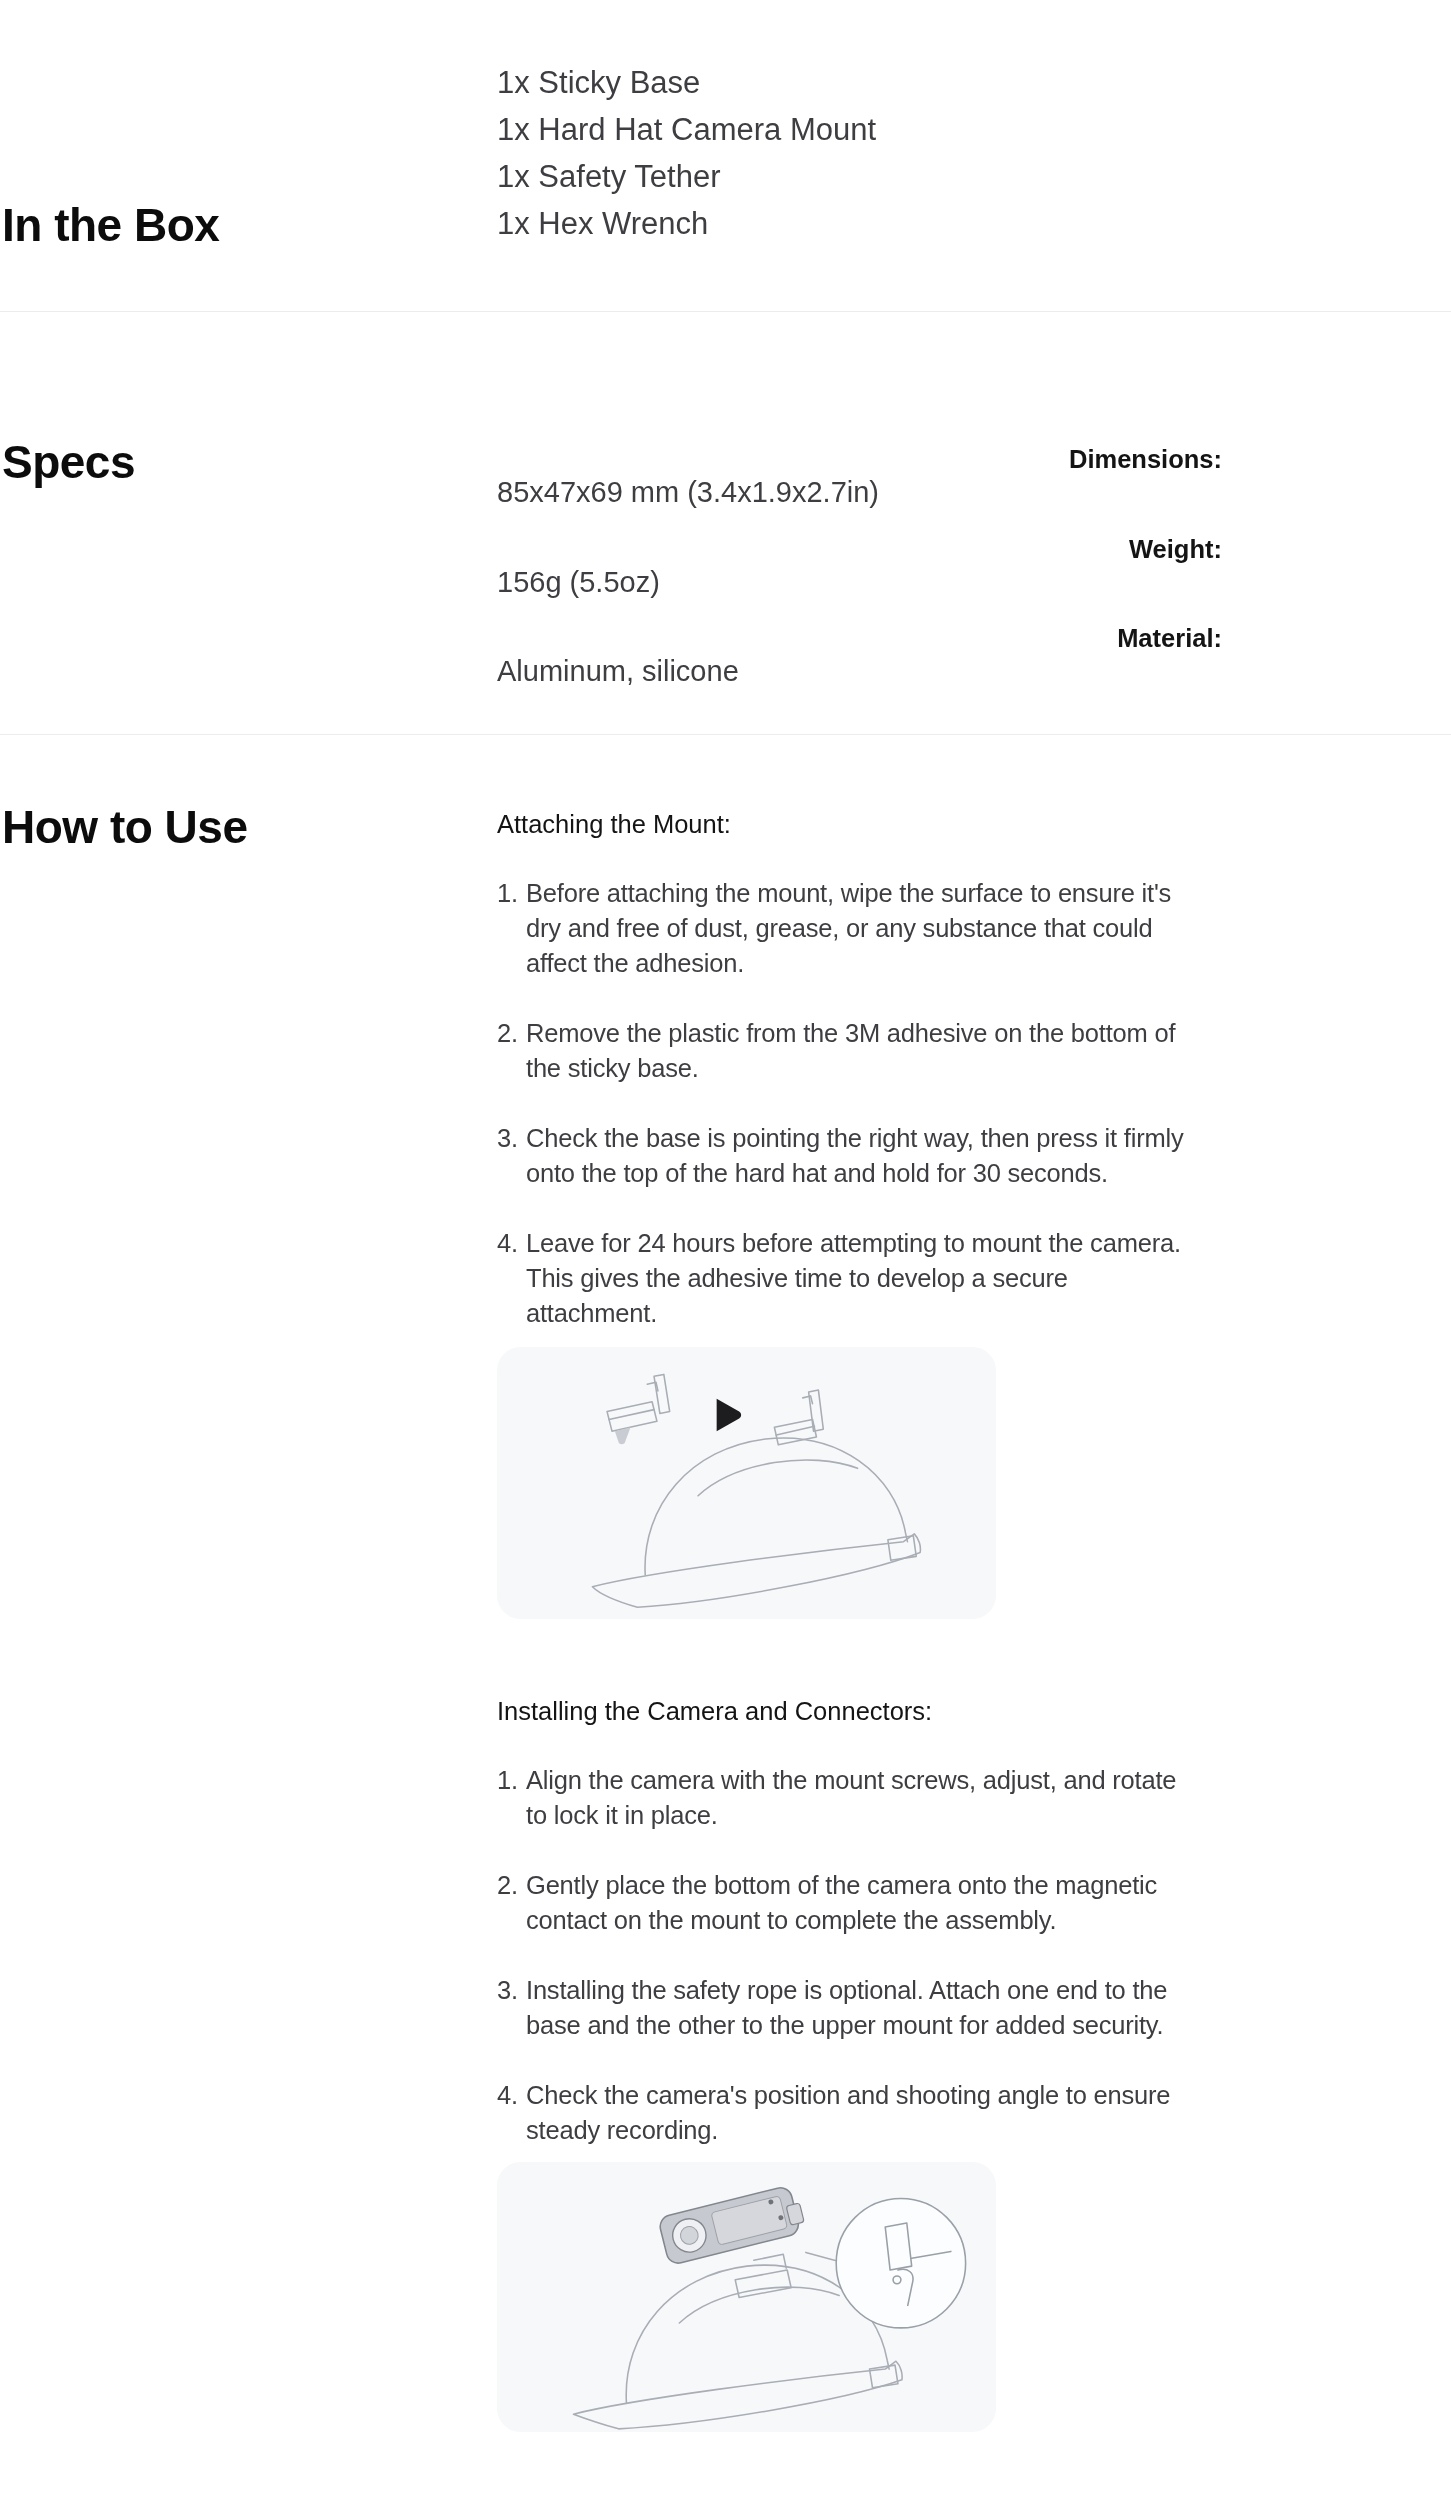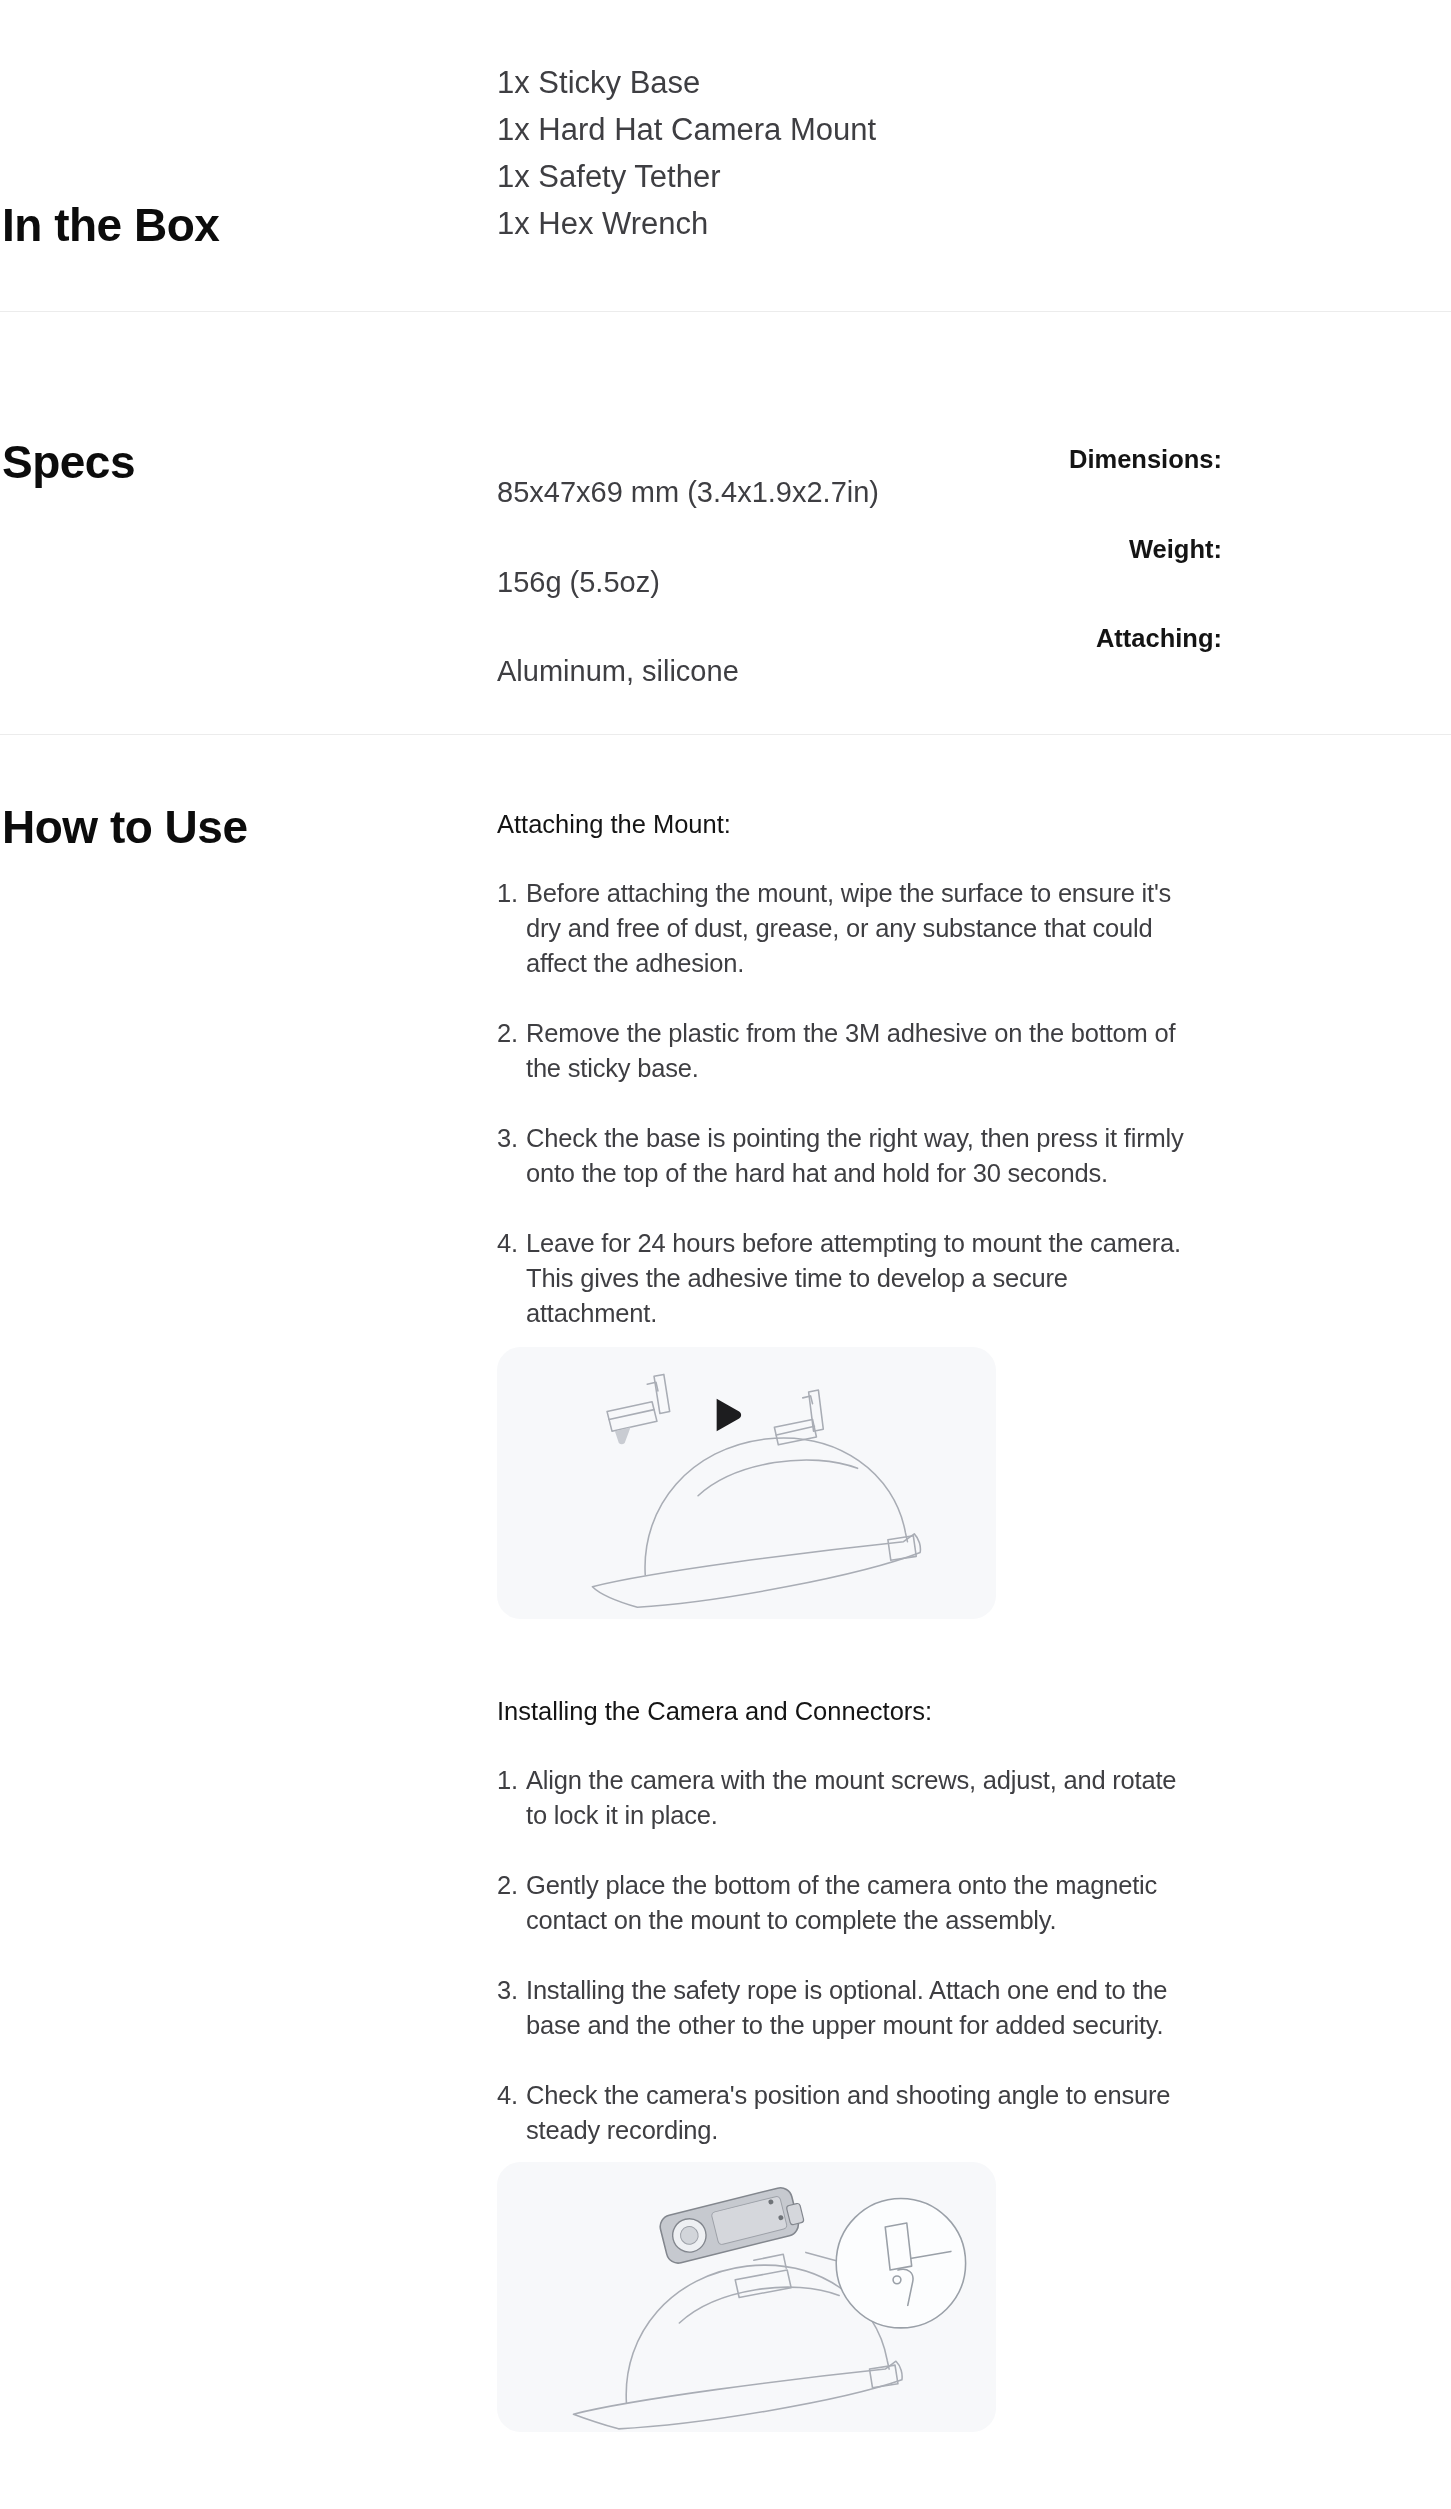--- a/index.html
+++ b/index.html
@@ -67,21 +67,21 @@
     <div class="sec-right">
       <div class="spec-row">
         <div class="spec-label">Dimensions:</div>
         <div class="spec-value">85x47x69 mm (3.4x1.9x2.7in)</div>
       </div>
       <div class="spec-row">
         <div class="spec-label">Weight:</div>
         <div class="spec-value">156g (5.5oz)</div>
       </div>
       <div class="spec-row">
-        <div class="spec-label">Attaching:</div>
+        <div class="spec-label">Material:</div>
         <div class="spec-value">Aluminum, silicone</div>
       </div>
     </div>
   </div>
 
   <div class="divider"></div>
 
   <div class="section sec-howto">
     <div class="sec-left">
       <h2 class="big">How to Use</h2>

